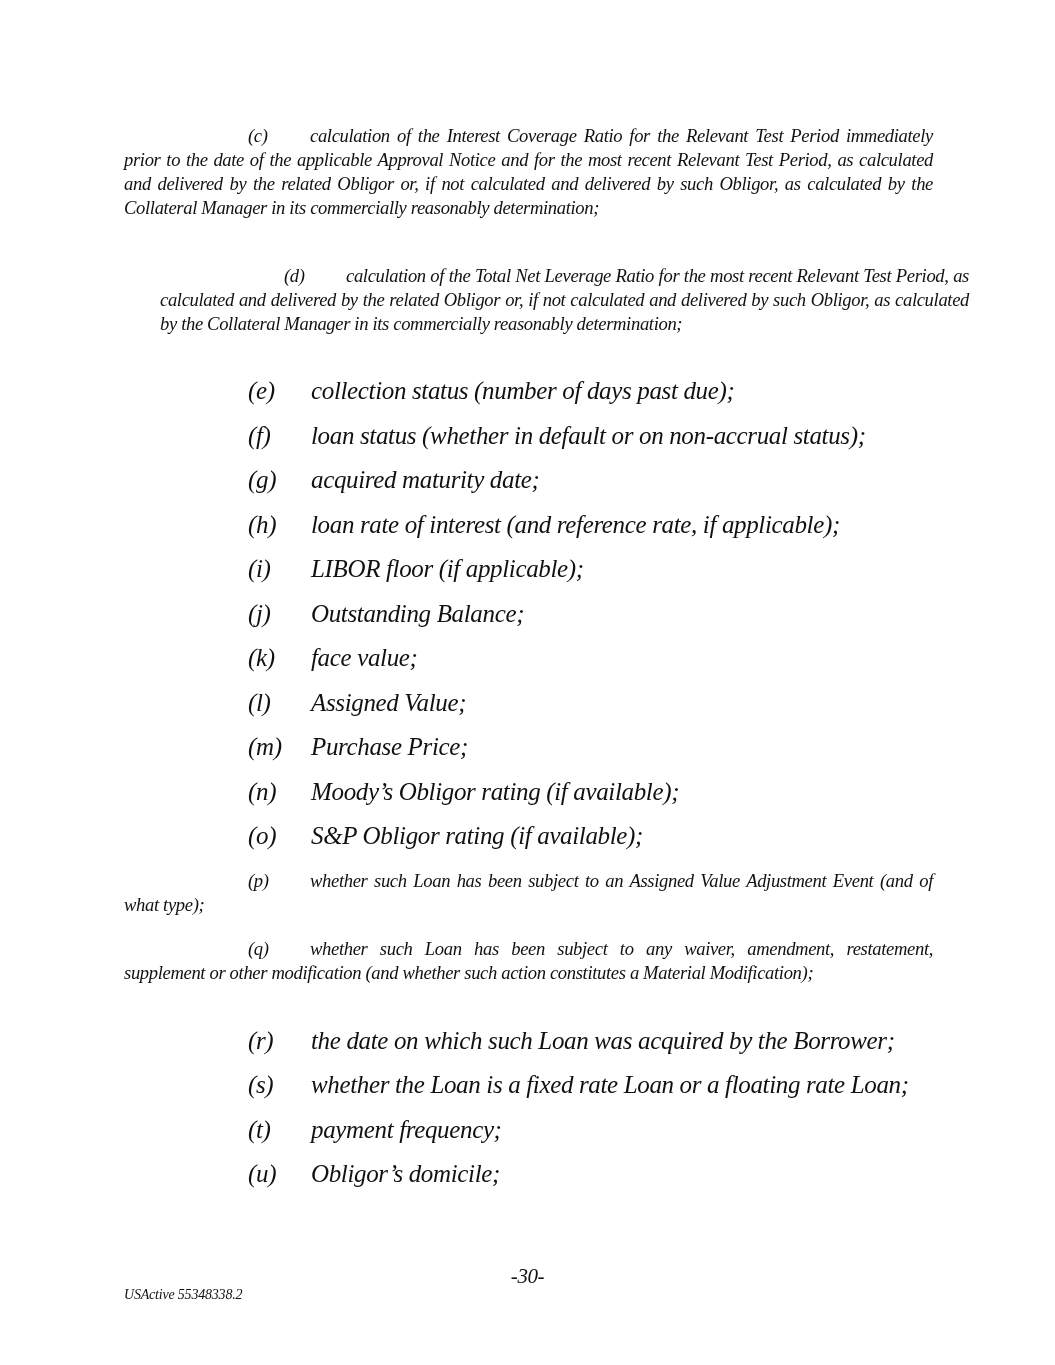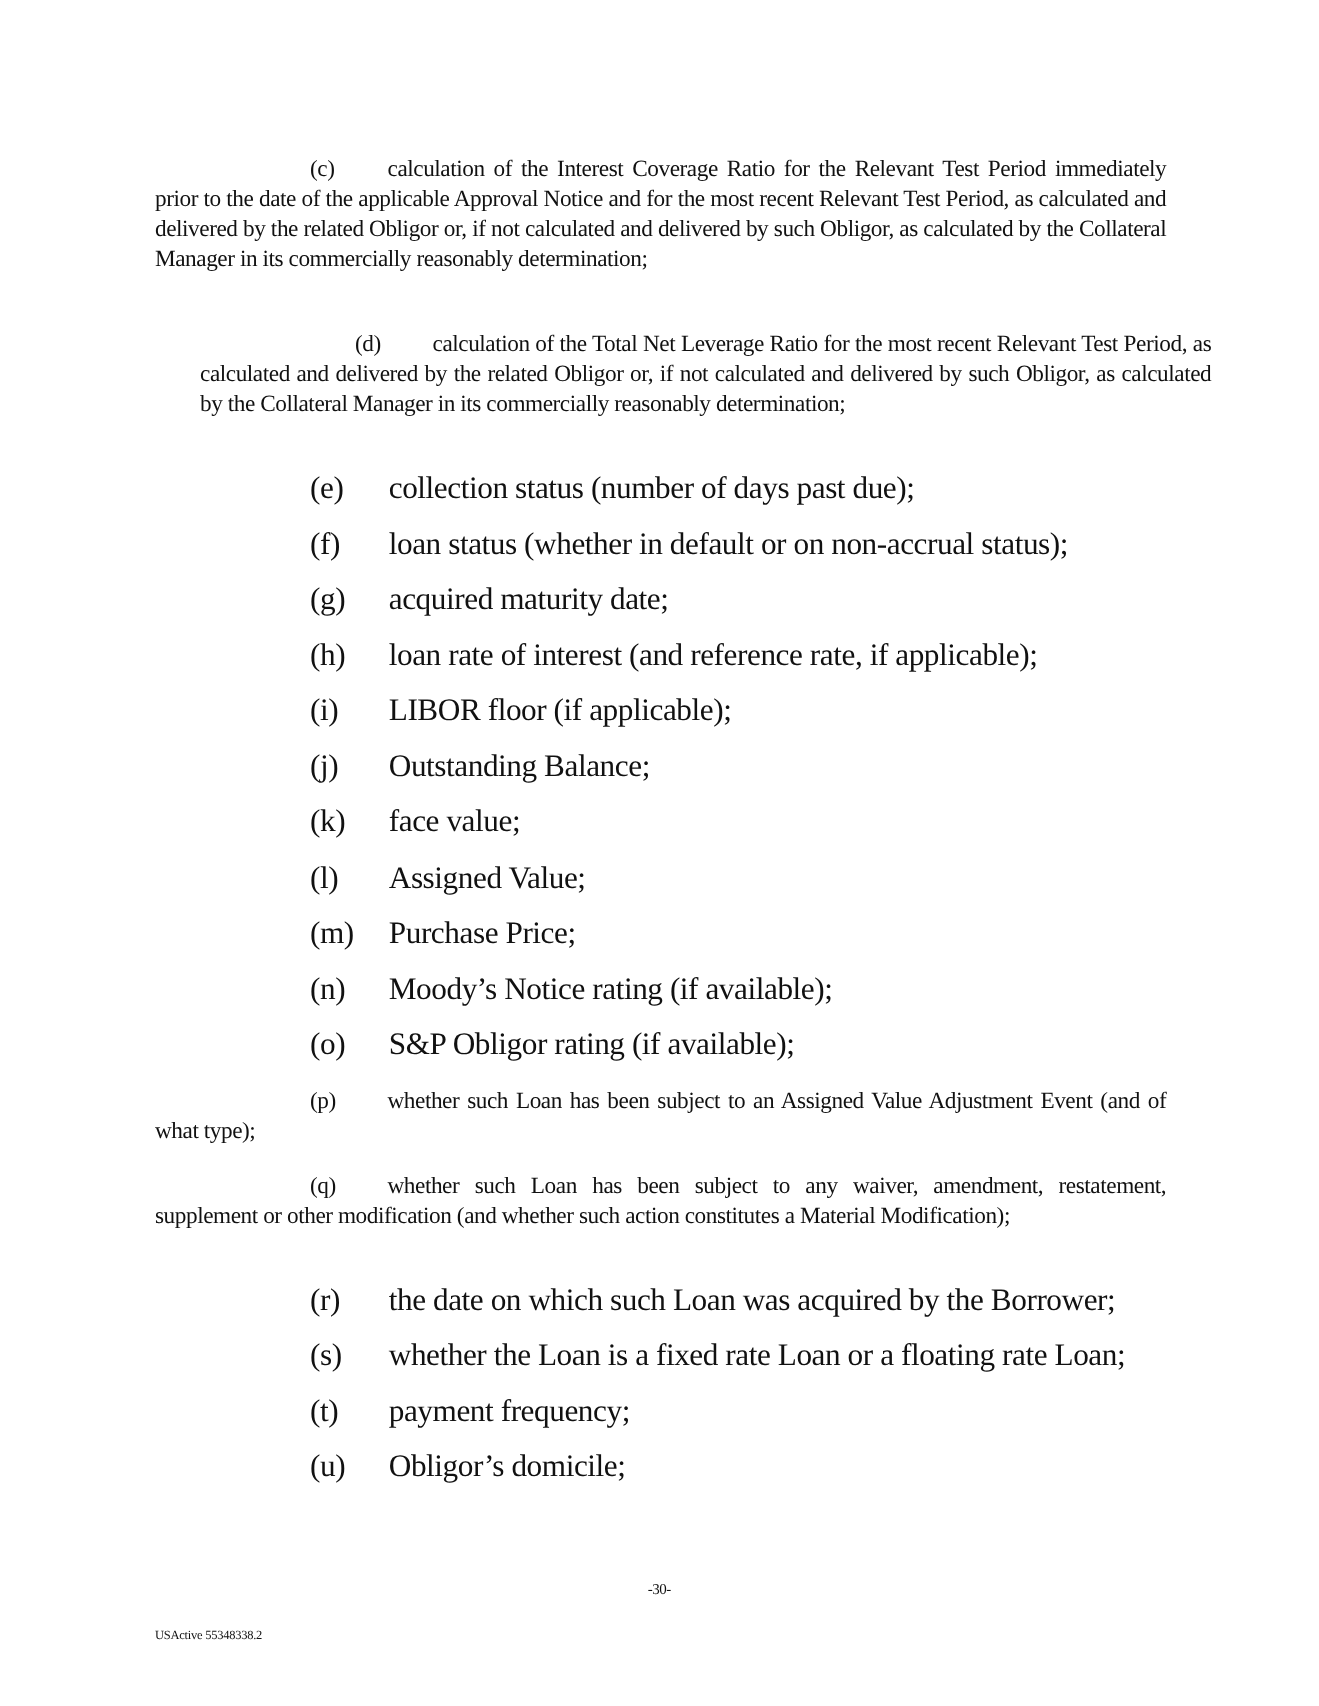--- a/index.html
+++ b/index.html
@@ -14,20 +14,21 @@
       overflow: hidden;
       font-family: "Liberation Serif", "DejaVu Serif", serif;
       color: #111111;
     }
     .page {
       position: absolute;
       left: 0;
       top: 0;
       width: 1055px;
       height: 1365px;
+      font-style: italic;
     }
     .para {
       position: absolute;
       left: 124px;
       width: 809px;
       font-size: 18.6px;
       line-height: 24px;
       text-align: justify;
       letter-spacing: -0.35px;
       margin: 0;
@@ -49,30 +50,29 @@
     .item .lbl {
       display: inline-block;
       width: 63px;
     }
     .page-number {
       position: absolute;
       left: 0;
       width: 1055px;
       top: 1264px;
       text-align: center;
-      font-size: 12px;
+      font-size: 21px;
       letter-spacing: -0.4px;
     }
     .footer-id {
       position: absolute;
       left: 124px;
       top: 1287px;
-      font-size: 10px;
+      font-size: 14px;
       letter-spacing: -0.2px;
-      margin-top: 16px;
     }
   </style>
 </head>
 <body>
 
 <div class="page">
 
   <p class="para" style="top:124px;"><span class="lbl">(c)</span><span>calculation of the Interest Coverage Ratio for the Relevant Test Period immediately prior to the date of the applicable Approval Notice and for the most recent Relevant Test Period, as calculated and delivered by the related Obligor or, if not calculated and delivered by such Obligor, as calculated by the Collateral Manager in its commercially reasonably determination;</span></p>
 
   <p class="para" style="top:264px;margin-left:36px;"><span class="lbl">(d)</span><span>calculation of the Total Net Leverage Ratio for the most recent Relevant Test Period, as calculated and delivered by the related Obligor or, if not calculated and delivered by such Obligor, as calculated by the Collateral Manager in its commercially reasonably determination;</span></p>
@@ -88,21 +88,21 @@
   <p class="item" style="top:557px;"><span class="lbl">(i)</span><span>LIBOR floor (if applicable);</span></p>
 
   <p class="item" style="top:602px;"><span class="lbl">(j)</span><span>Outstanding Balance;</span></p>
 
   <p class="item" style="top:646px;"><span class="lbl">(k)</span><span>face value;</span></p>
 
   <p class="item" style="top:691px;"><span class="lbl">(l)</span><span>Assigned Value;</span></p>
 
   <p class="item" style="top:735px;"><span class="lbl">(m)</span><span>Purchase Price;</span></p>
 
-  <p class="item" style="top:780px;"><span class="lbl">(n)</span><span>Moody’s Notice rating (if available);</span></p>
+  <p class="item" style="top:780px;"><span class="lbl">(n)</span><span>Moody’s Obligor rating (if available);</span></p>
 
   <p class="item" style="top:824px;"><span class="lbl">(o)</span><span>S&amp;P Obligor rating (if available);</span></p>
 
   <p class="para" style="top:869px;"><span class="lbl">(p)</span><span>whether such Loan has been subject to an Assigned Value Adjustment Event (and of what type);</span></p>
 
   <p class="para" style="top:937px;"><span class="lbl">(q)</span><span>whether such Loan has been subject to any waiver, amendment, restatement, supplement or other modification (and whether such action constitutes a Material Modification);</span></p>
 
   <p class="item" style="top:1029px;"><span class="lbl">(r)</span><span>the date on which such Loan was acquired by the Borrower;</span></p>
 
   <p class="item" style="top:1073px;"><span class="lbl">(s)</span><span>whether the Loan is a fixed rate Loan or a floating rate Loan;</span></p>

